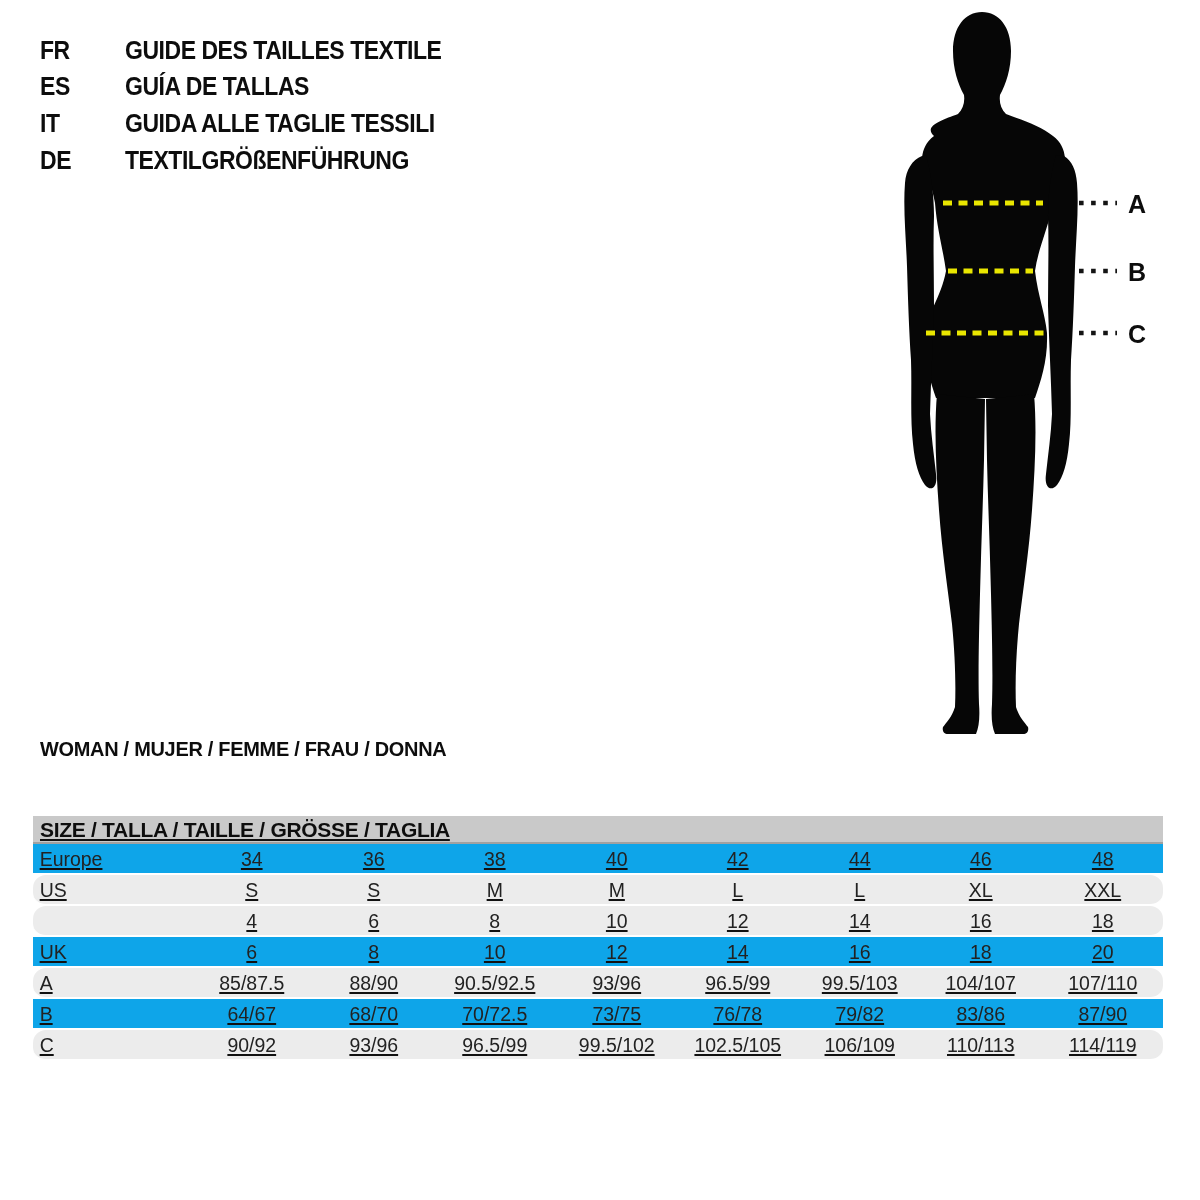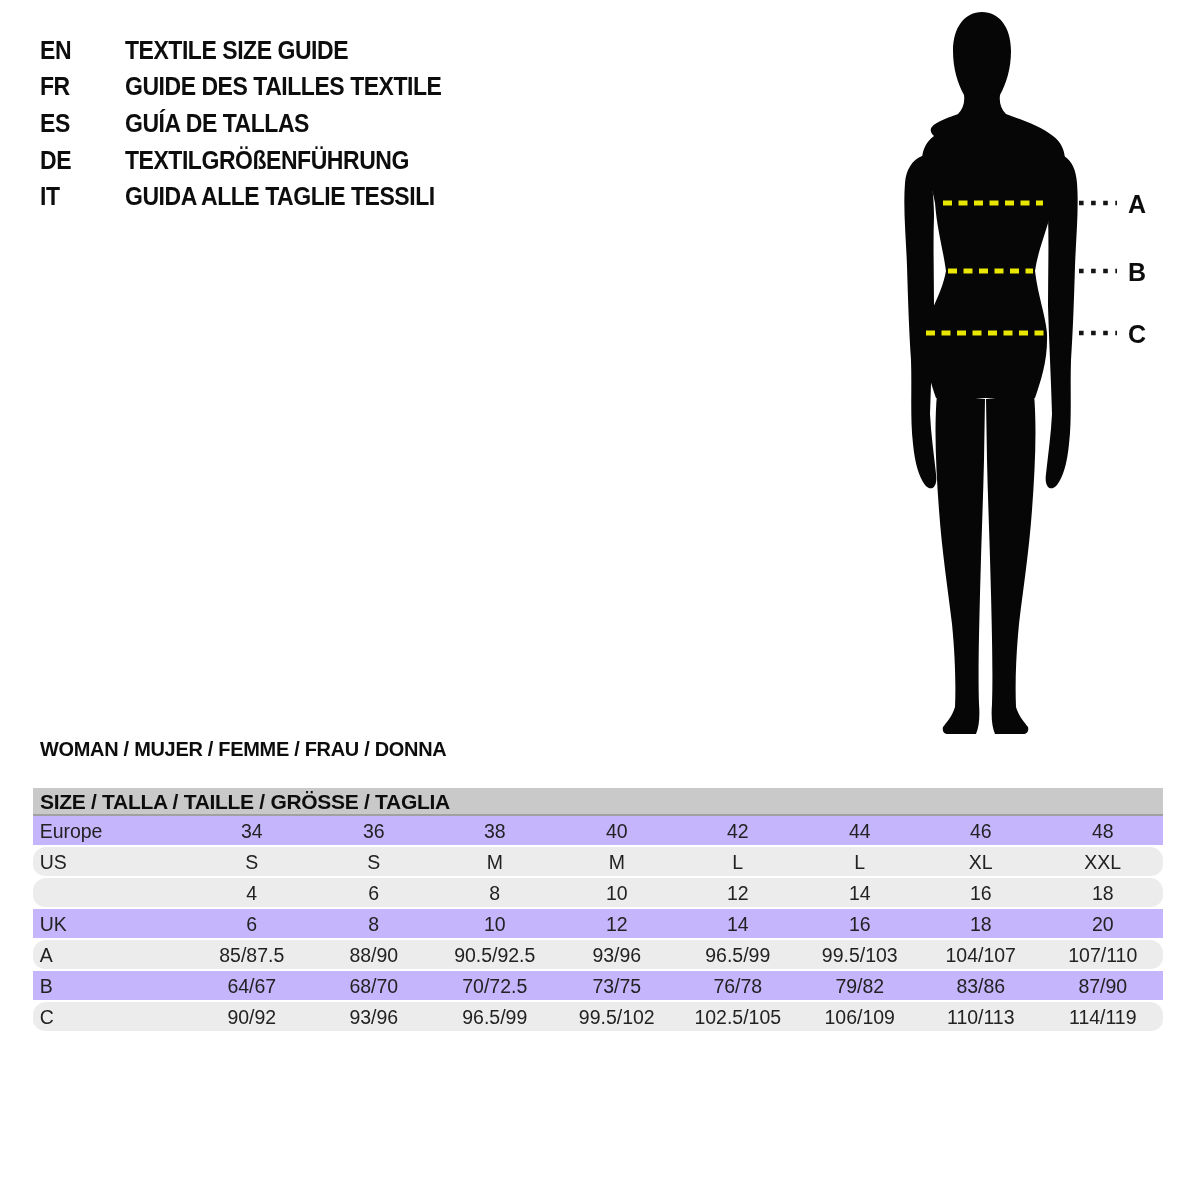--- a/index.html
+++ b/index.html
@@ -23,67 +23,63 @@
   .marker-label{
     position:absolute;left:1128px;font-weight:bold;font-size:25px;color:var(--text-black);
     line-height:28px;
   }
   
   .section-title{
     position:absolute;left:40px;top:737px;font-weight:bold;font-size:21px;
     color:var(--text-black);letter-spacing:-0.3px;transform:scaleX(.95);transform-origin:left center;white-space:nowrap;
   }
   
-  .size-table{position:absolute;left:33px;top:788px;width:1130px;}
+  .size-table{position:absolute;left:33px;top:816px;width:1130px;text-decoration:underline;}
   .t-header{
     height:26px;line-height:27px;background:var(--table-header-bg);
     border-bottom:2px solid var(--header-border);
     font-weight:bold;font-size:21px;color:var(--text-black);padding-left:7px;
     letter-spacing:-0.3px;white-space:nowrap;
   }
   .t-row{
     display:grid;grid-template-columns:158px repeat(8,1fr);
     height:31px;box-sizing:border-box;border-bottom:2px solid #fff;
-    align-items:center;background:#c4b5fd;
+    align-items:center;background:#0ea5e9;
   }
   .t-row.shade{background:var(--row-shade-bg);border-radius:13px;}
   .t-label{font-size:20.5px;color:var(--table-text);padding-left:7px;transform:scaleX(.95);transform-origin:left center;}
   .t-cell{font-size:20.5px;color:var(--table-text);text-align:center;transform:scaleX(.95);}
   
   .legend{position:absolute;left:40px;top:1094px;}
   .legend-line{
     height:30px;line-height:30px;font-weight:bold;font-size:21px;color:var(--text-black);
     letter-spacing:-0.3px;transform:scaleX(.93);transform-origin:left center;white-space:nowrap;
   }
 </style>
 </head>
 <body>
 
 <div class="canvas">
 
   <div class="lang-block">
       <div class="lang-row">
-        <span class="lang-code">EN</span>
-        <span class="lang-title">TEXTILE SIZE GUIDE</span>
-      </div>
-      <div class="lang-row">
         <span class="lang-code">FR</span>
         <span class="lang-title">GUIDE DES TAILLES TEXTILE</span>
       </div>
       <div class="lang-row">
         <span class="lang-code">ES</span>
         <span class="lang-title">GUÍA DE TALLAS</span>
       </div>
       <div class="lang-row">
+        <span class="lang-code">IT</span>
+        <span class="lang-title">GUIDA ALLE TAGLIE TESSILI</span>
+      </div>
+      <div class="lang-row">
         <span class="lang-code">DE</span>
         <span class="lang-title">TEXTILGRÖßENFÜHRUNG</span>
-      </div>
-      <div class="lang-row">
-        <span class="lang-code">IT</span>
-        <span class="lang-title">GUIDA ALLE TAGLIE TESSILI</span>
       </div>
     </div>
 
   <svg class="figure" viewBox="0 0 232 728" aria-hidden="true">
 
     <path class="body" d="
       M 89,4
       C 106,4 118,19 118,43
       C 118,61 113,76 107,87
       C 106,95 108,101 113,106

